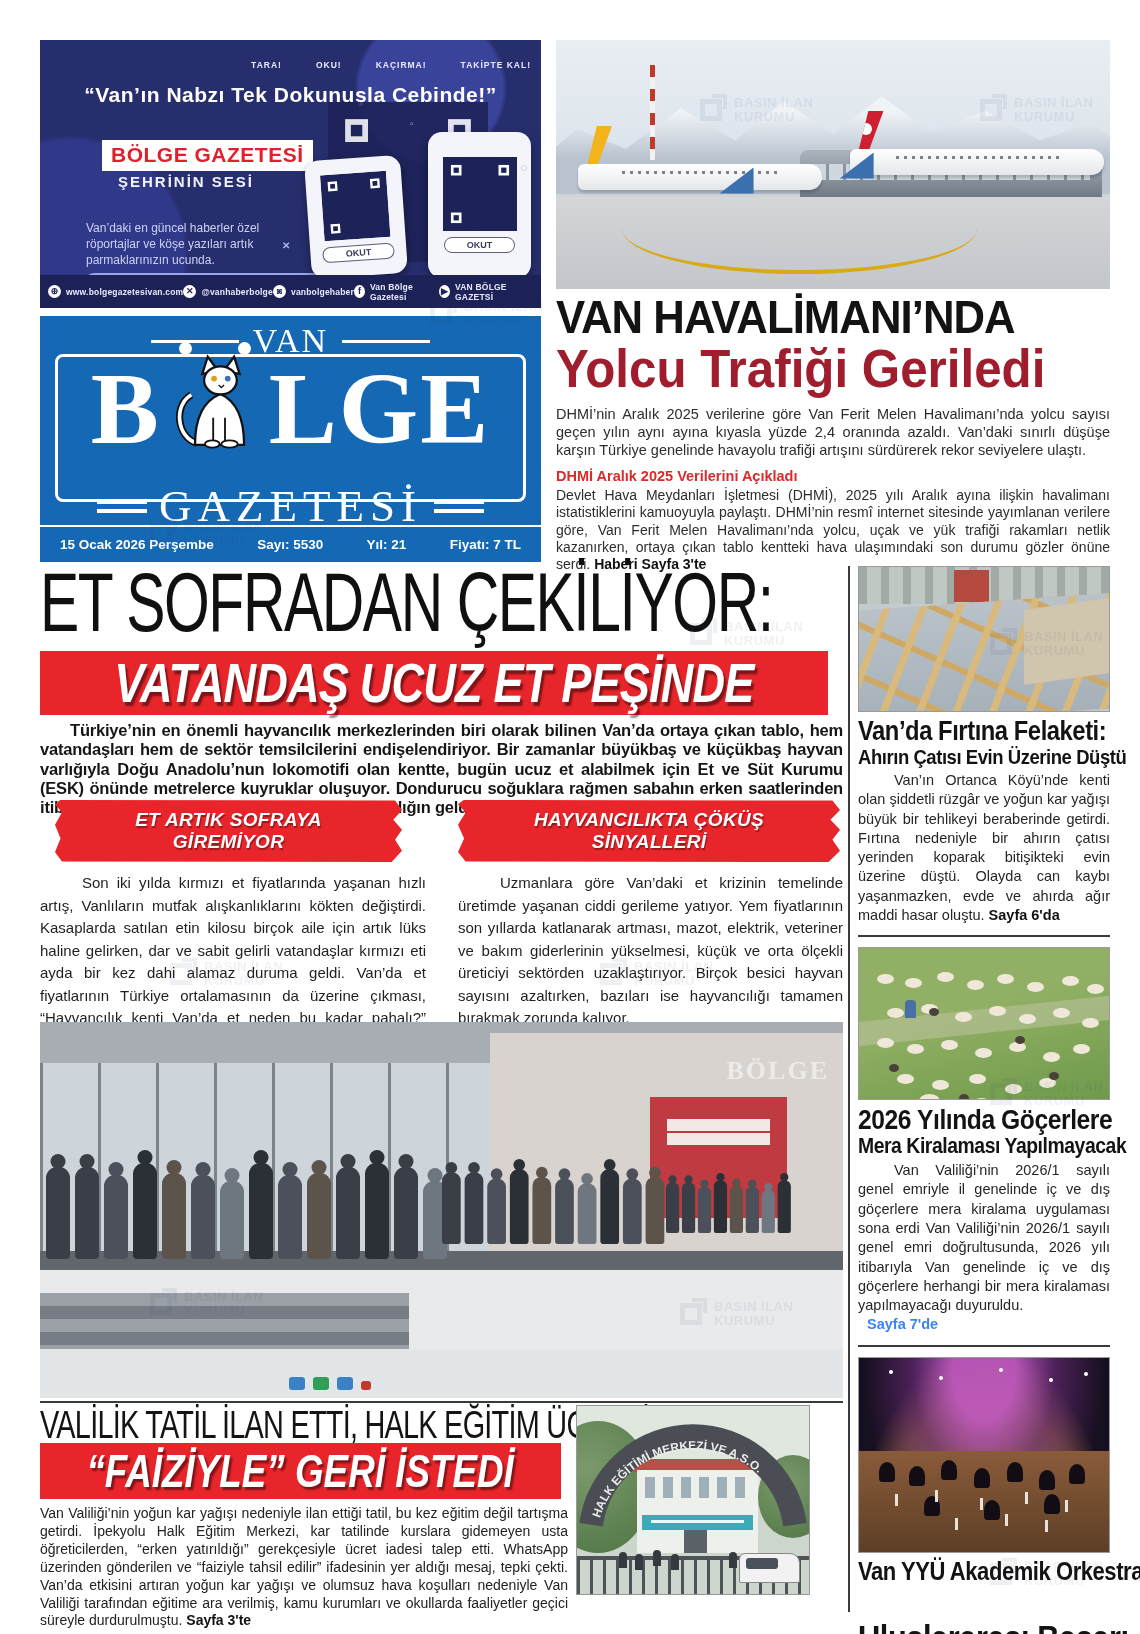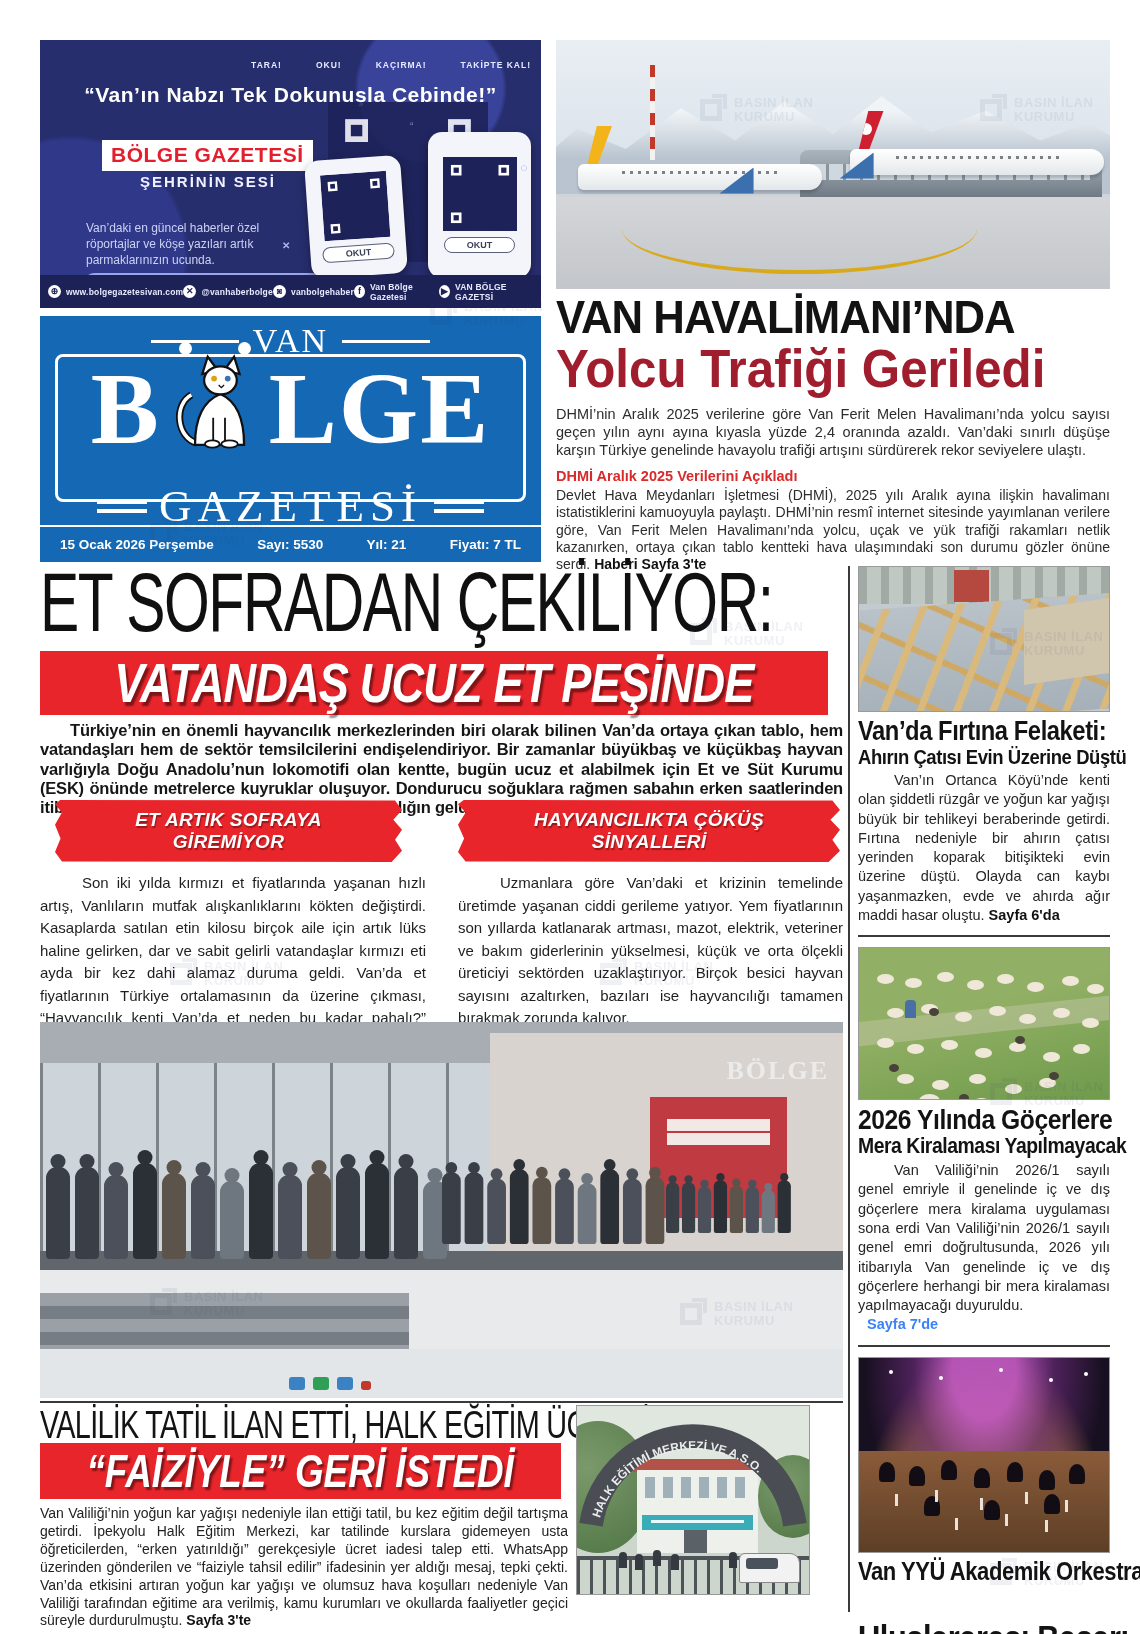--- a/index.html
+++ b/index.html
@@ -27,21 +27,21 @@
   
   .promo{position:absolute;left:40px;top:40px;width:501px;height:268px;background:
      radial-gradient(circle at 78% 18%, #3a439a 0 16%, transparent 17%),
      radial-gradient(circle at 6% 80%, #30388a 0 22%, transparent 23%),
      #272e6e;overflow:hidden;color:#fff;}
   .promo-tags{position:absolute;top:20px;right:10px;display:flex;gap:34px;font-size:8.5px;font-weight:bold;letter-spacing:1px;color:#e8eaff;}
   .promo-slogan{position:absolute;top:43px;left:0;width:100%;text-align:center;font-size:21px;font-weight:800;letter-spacing:.5px;}
   .promo-bigqr{position:absolute;left:288px;top:62px;width:160px;height:160px;opacity:.85;}
   .promo-brandbox{position:absolute;left:62px;top:100px;background:#fff;padding:3px 9px 4px;}
   .promo-brand{color:#e31e2d;font-weight:800;font-size:21px;letter-spacing:.5px;}
-  .promo-brandsub{position:absolute;left:78px;top:133px;font-weight:bold;font-size:15px;letter-spacing:2px;color:#f0f2ff;margin-left:22px;}
+  .promo-brandsub{position:absolute;left:78px;top:133px;font-weight:bold;font-size:15px;letter-spacing:2px;color:#f0f2ff;}
   .promo-desc{position:absolute;left:46px;top:180px;width:212px;font-size:12px;line-height:1.35;color:#ccd2f4;}
   .promo-cta{position:absolute;left:42px;top:233px;background:none;border:2px solid #9aa4e8;border-radius:16px;
      color:#e6e9ff;font-size:10.5px;font-weight:bold;padding:5px 12px;font-family:inherit;letter-spacing:.3px;cursor:pointer;}
   .phone{position:absolute;background:#f4f4fb;border-radius:14px;box-shadow:0 4px 10px rgba(0,0,0,.4);
      display:flex;flex-direction:column;align-items:center;justify-content:center;gap:6px;}
   .phone-sm{left:268px;top:118px;width:96px;height:118px;transform:rotate(-4deg);}
   .phone-lg{left:388px;top:92px;width:103px;height:146px;}
   .phone .qr{width:66px;height:66px;}
   .phone-lg .qr{width:74px;height:74px;}
   .okut{border:1.5px solid #5a5f7a;border-radius:9px;color:#3a3f58;font-size:9px;font-weight:bold;

